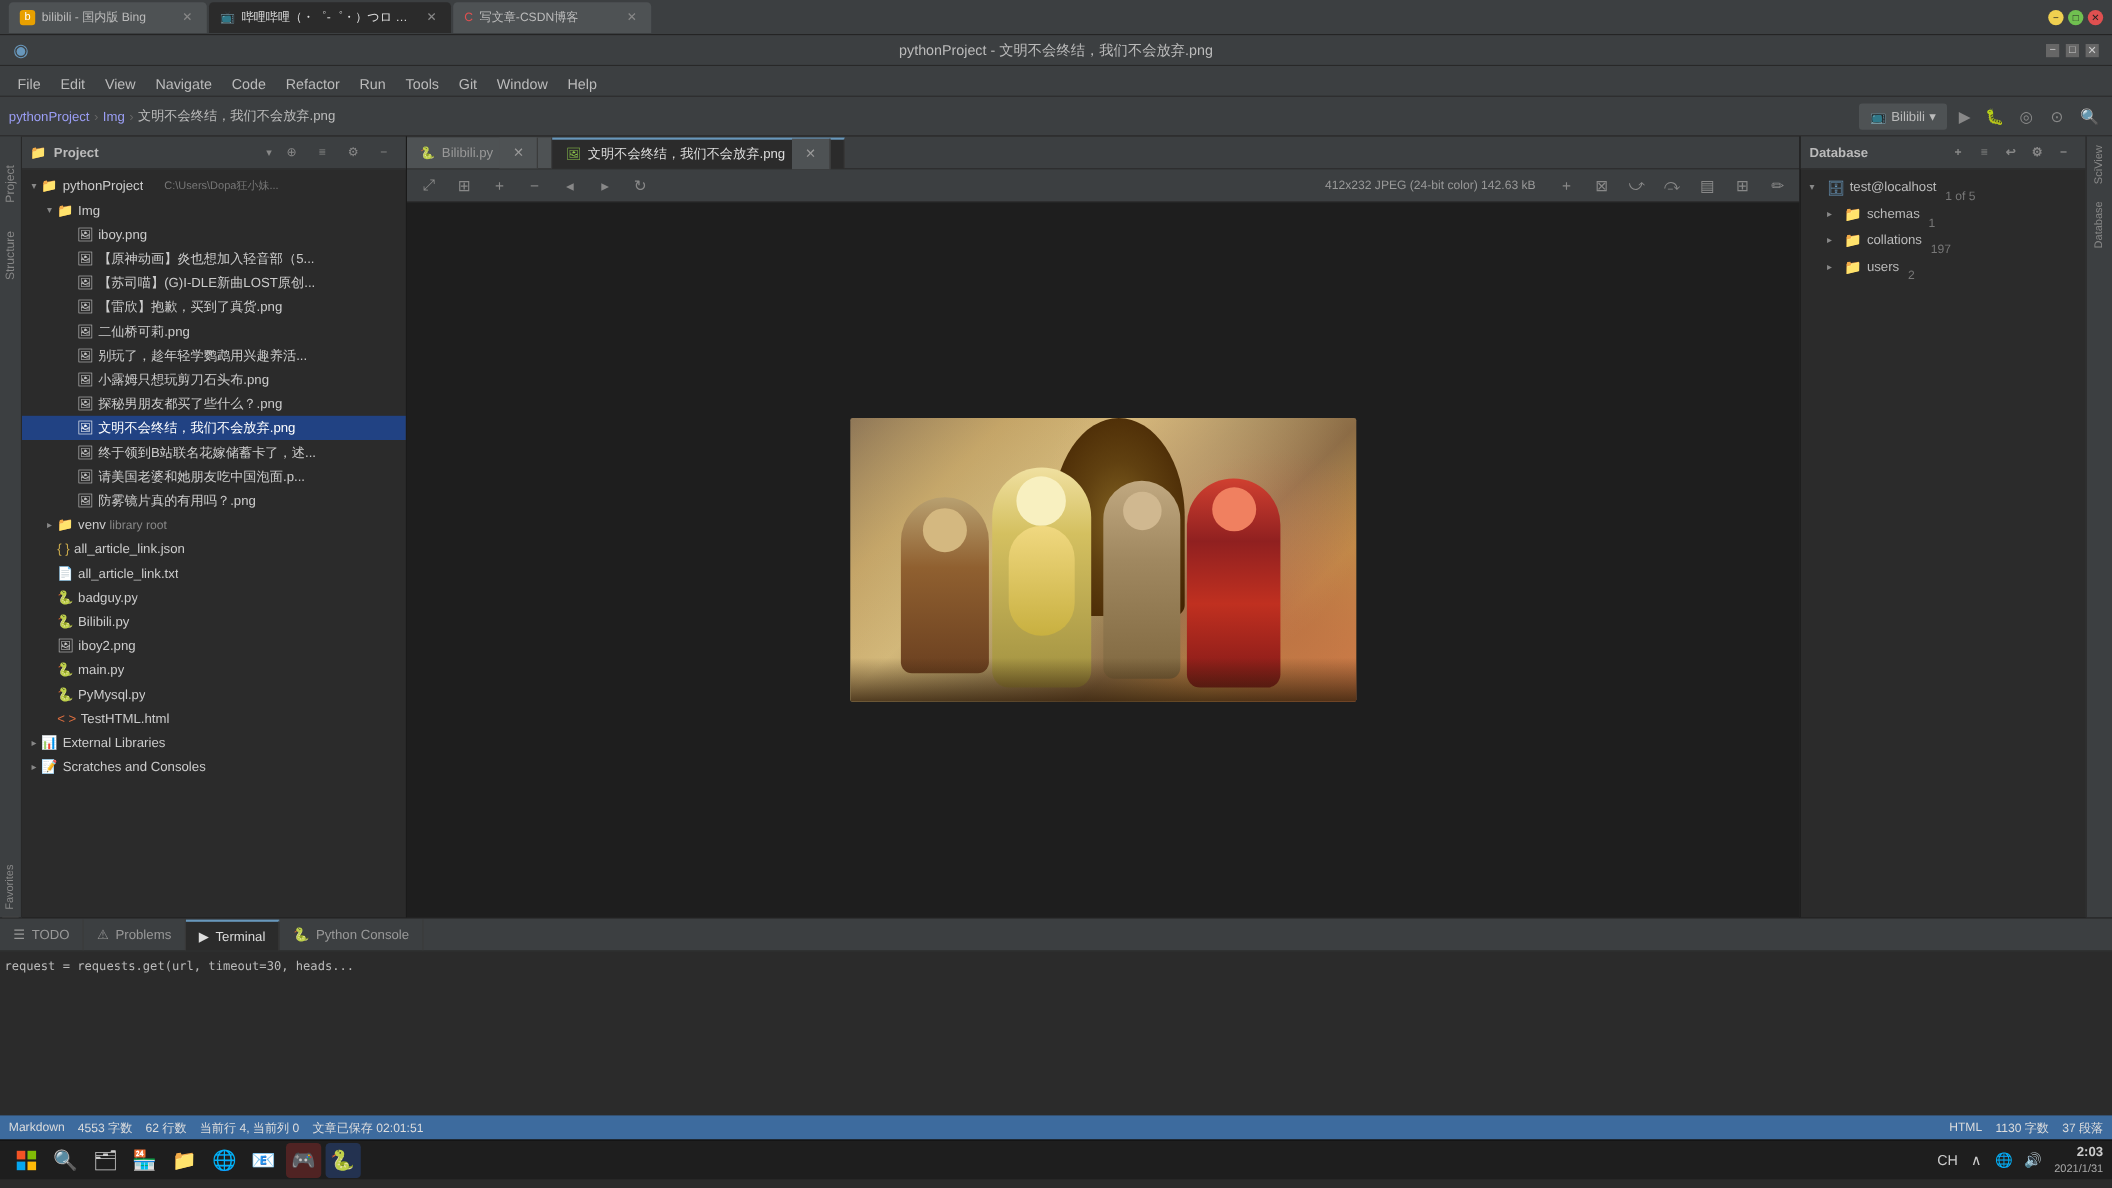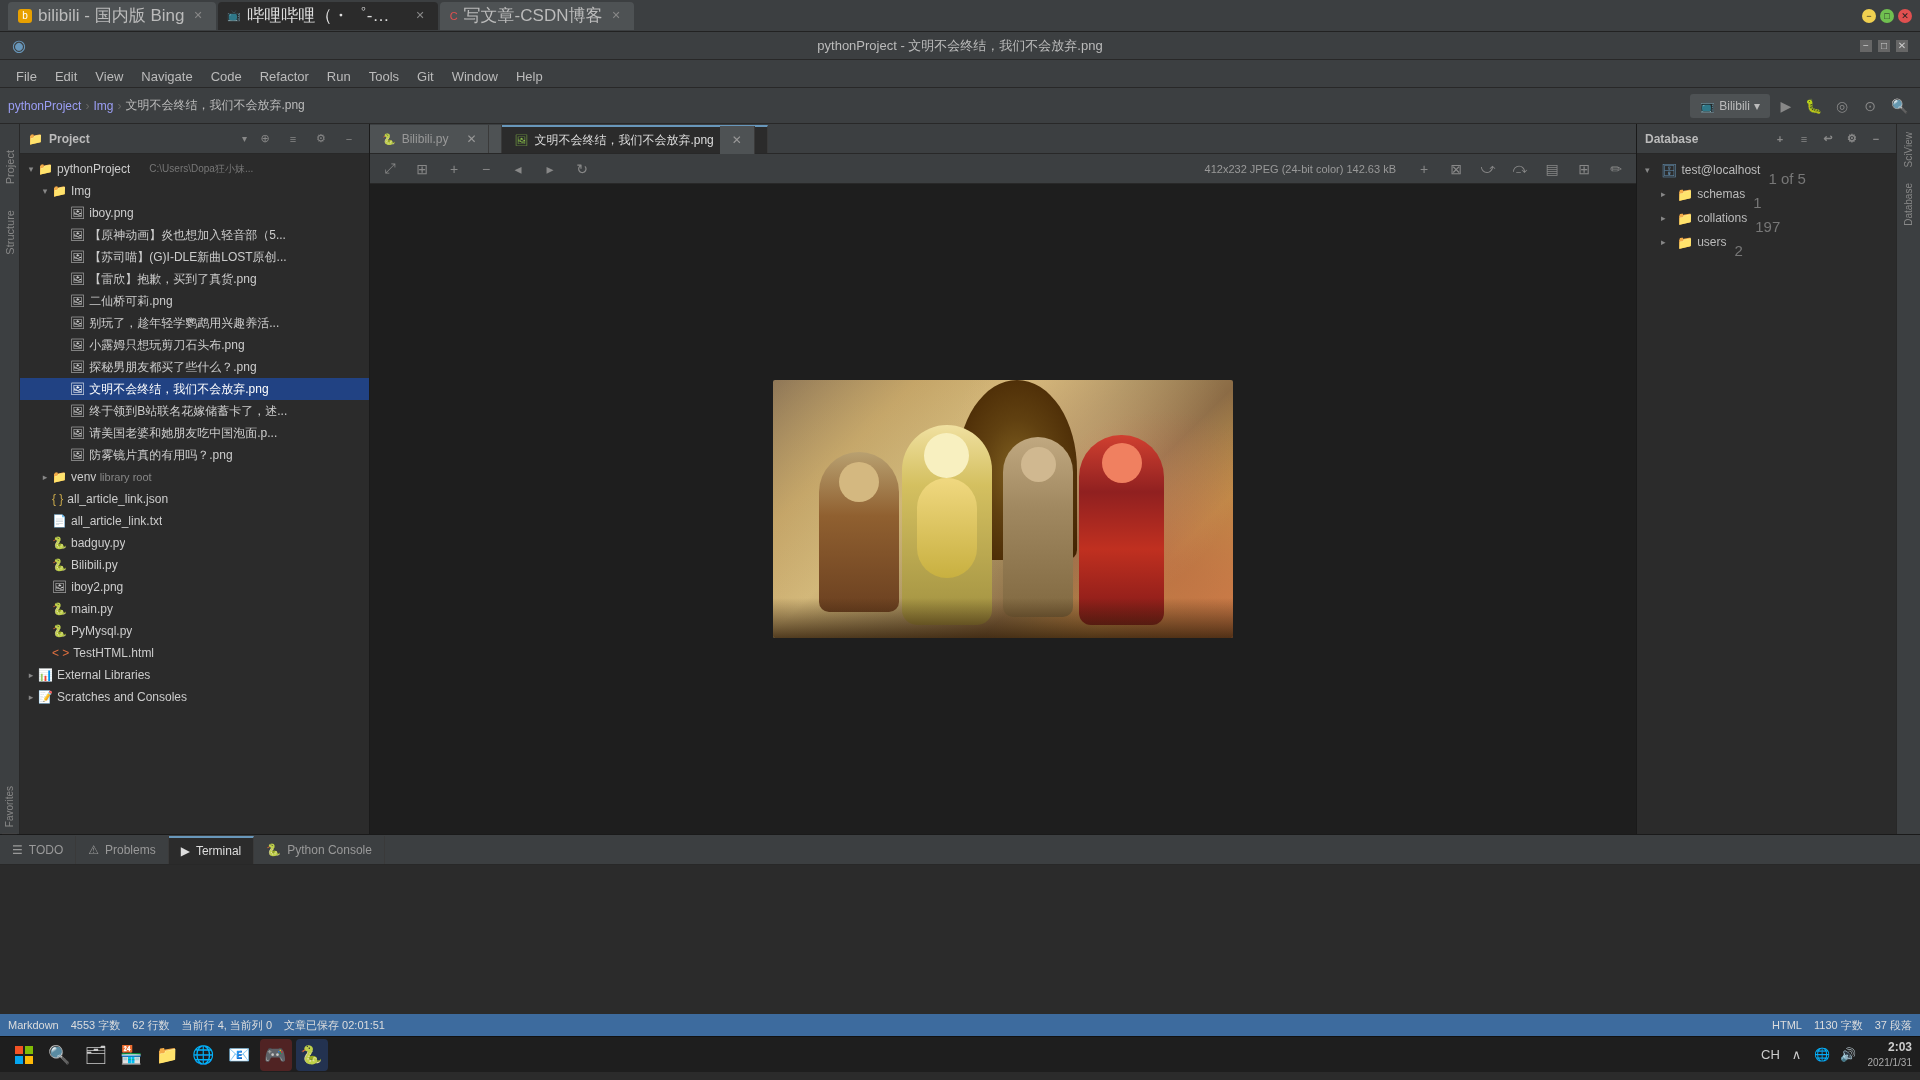--- a/index.html
+++ b/index.html
@@ -49,21 +49,21 @@
       width: 14px;
       height: 14px;
       border-radius: 2px;
       flex-shrink: 0;
     }
     .browser-tab-label {
       flex: 1;
       overflow: hidden;
       text-overflow: ellipsis;
       white-space: nowrap;
-      font-size: 17px;
+      font-size: 11px;
     }
     .tab-close {
       font-size: 11px;
       color: #888;
       cursor: pointer;
       padding: 1px 3px;
     }
     .window-controls {
       display: flex;
       align-items: center;
@@ -391,21 +391,21 @@
       align-items: center;
       height: 24px;
       padding-left: 8px;
       cursor: pointer;
       font-size: 12px;
       gap: 4px;
     }
     .db-item .db-arrow { width: 12px; color: #888; font-size: 9px; }
     .db-item .db-icon { color: #6897bb; font-size: 13px; }
     .db-item .db-label { color: #bbb; }
-    .db-item .db-badge { color: #777; font-size: 15px; margin-left: 4px; margin-top: 17px; }
+    .db-item .db-badge { color: #777; font-size: 11px; margin-left: 4px; margin-top: 17px; }
 
     
     #right-strip {
       width: 24px;
       background: #3c3f41;
       display: flex;
       flex-direction: column;
       align-items: center;
       border-left: 1px solid #282828;
     }
@@ -915,20 +915,25 @@
     </div>
     <div class="bottom-tab active">
       <span>▶</span>
       <span>Terminal</span>
     </div>
     <div class="bottom-tab">
       <span>🐍</span>
       <span>Python Console</span>
     </div>
   </div>
+  <div id="bottom-content">
+    <div class="code-line">
+      <span class="code-content">request = requests.get(url, timeout=30, heads...</span>
+    </div>
+  </div>
 </div>
 
 <div id="status-bar">
   <span class="status-item">Markdown</span>
   <span class="status-item">4553 字数</span>
   <span class="status-item">62 行数</span>
   <span class="status-item">当前行 4, 当前列 0</span>
   <span class="status-item">文章已保存 02:01:51</span>
   <div class="status-right">
     <span>HTML</span>

